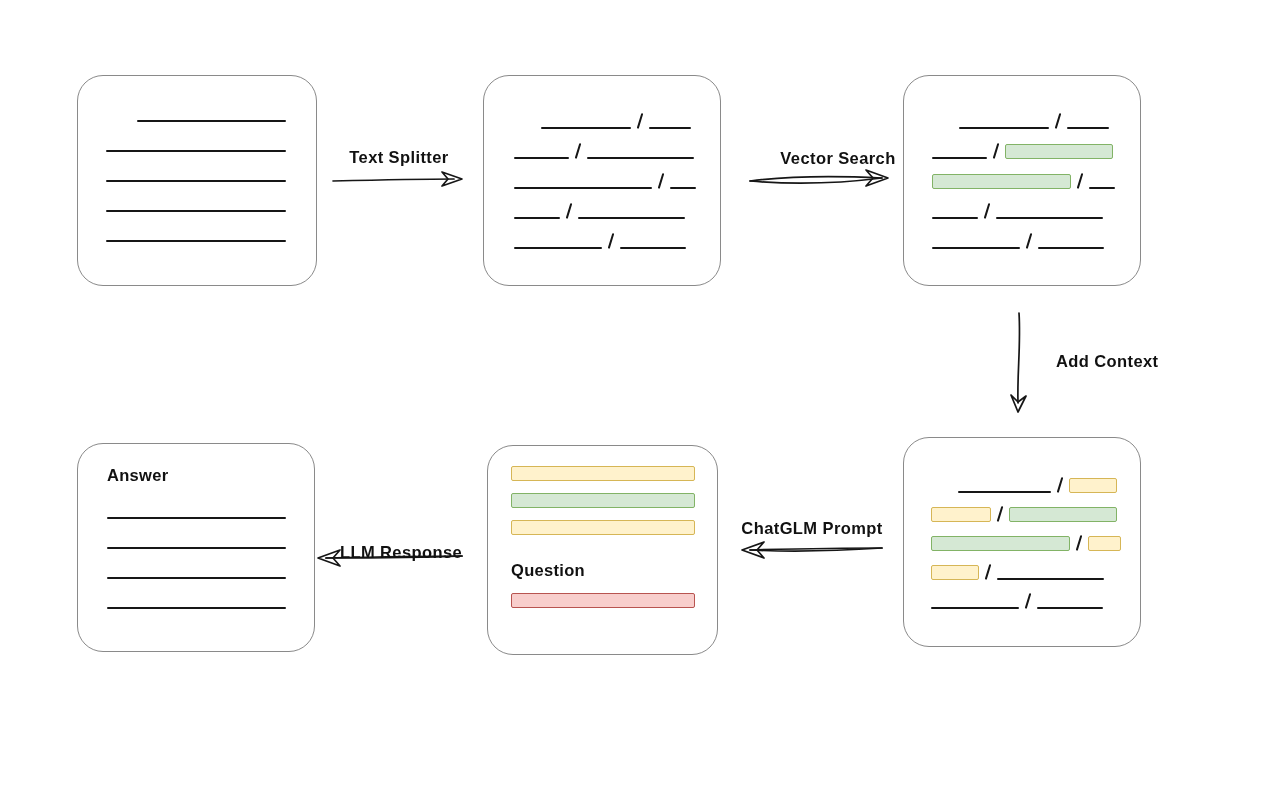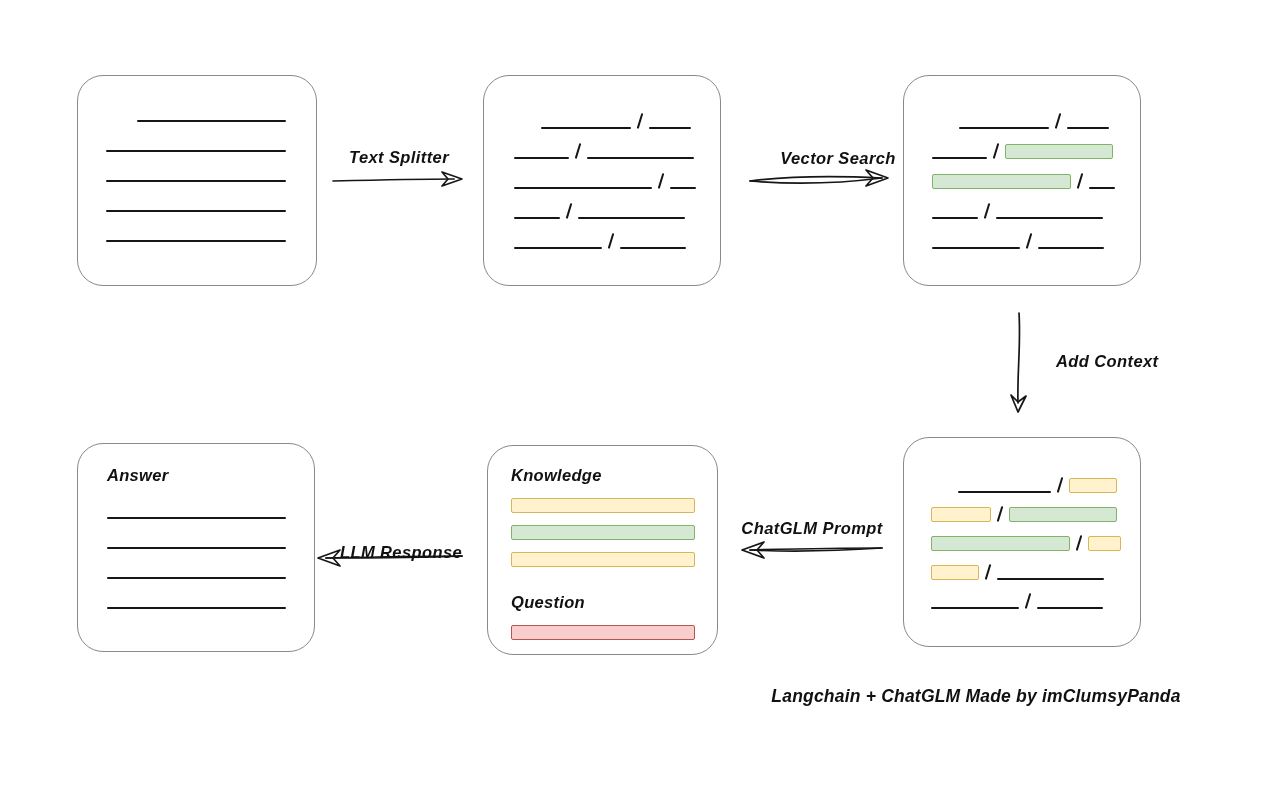--- a/index.html
+++ b/index.html
@@ -1,21 +1,21 @@
 <!DOCTYPE html>
 <html style="--box-border: #8a8a8a; --ink: #161616; --green-fill: #d5e8d4; --green-stroke: #82b366; --yellow-fill: #fff2cc; --yellow-stroke: #d6b656; --red-fill: #f8cecc; --red-stroke: #b85450;"><head>
 <meta charset="utf-8">
 <style>
   html,body{margin:0;padding:0;}
   body{
     width:1262px;height:792px;background:#ffffff;
     font-family:"Liberation Sans",sans-serif;color:#111;
     position:relative;overflow:hidden;
   }
-  .canvas{position:absolute;inset:0;width:1262px;height:792px;font-style:italic;}
+  .canvas{position:absolute;inset:0;width:1262px;height:792px;}
   
   .node{
     position:absolute;background:#fff;
     border:1.4px solid var(--box-border);
     border-radius:26px;box-sizing:border-box;
   }
   #doc-box{left:77px;top:75px;width:240px;height:211px;padding:16px 0 0 28px;}
   #chunks-box{left:483px;top:75px;width:238px;height:211px;padding:23px 0 0 30px;}
   #search-box{left:903px;top:75px;width:238px;height:211px;padding:23px 0 0 28px;}
   #context-box{left:903px;top:437px;width:238px;height:210px;padding:26px 0 0 27px;}
@@ -197,21 +197,20 @@
         <div class="seg-line" style="width: 107px;"></div>
       </div>
       <div class="row">
         <div class="seg-line" style="width: 88px;"></div>
         <div class="seg-slash"></div>
         <div class="seg-line" style="width: 66px;"></div>
       </div>
     </div>
 
   <div class="node" id="prompt-box">
-    <div class="box-label k">Knowledge</div>
     <div id="knowledge-bars">
         <div class="bar yellow"></div>
         <div class="bar green"></div>
         <div class="bar yellow"></div>
       </div>
     <div class="box-label q">Question</div>
     <div id="question-bar">
         <div class="bar red"></div>
       </div>
   </div>
@@ -219,14 +218,13 @@
   <div class="node" id="answer-box">
     <div class="box-label">Answer</div>
     <div id="answer-lines">
         <div class="answer-line" style="width: 179px;"></div>
         <div class="answer-line" style="width: 179px;"></div>
         <div class="answer-line" style="width: 179px;"></div>
         <div class="answer-line" style="width: 179px;"></div>
       </div>
   </div>
 
-  <div class="caption">Langchain + ChatGLM Made by imClumsyPanda</div>
 </div>
 
 </body></html>

